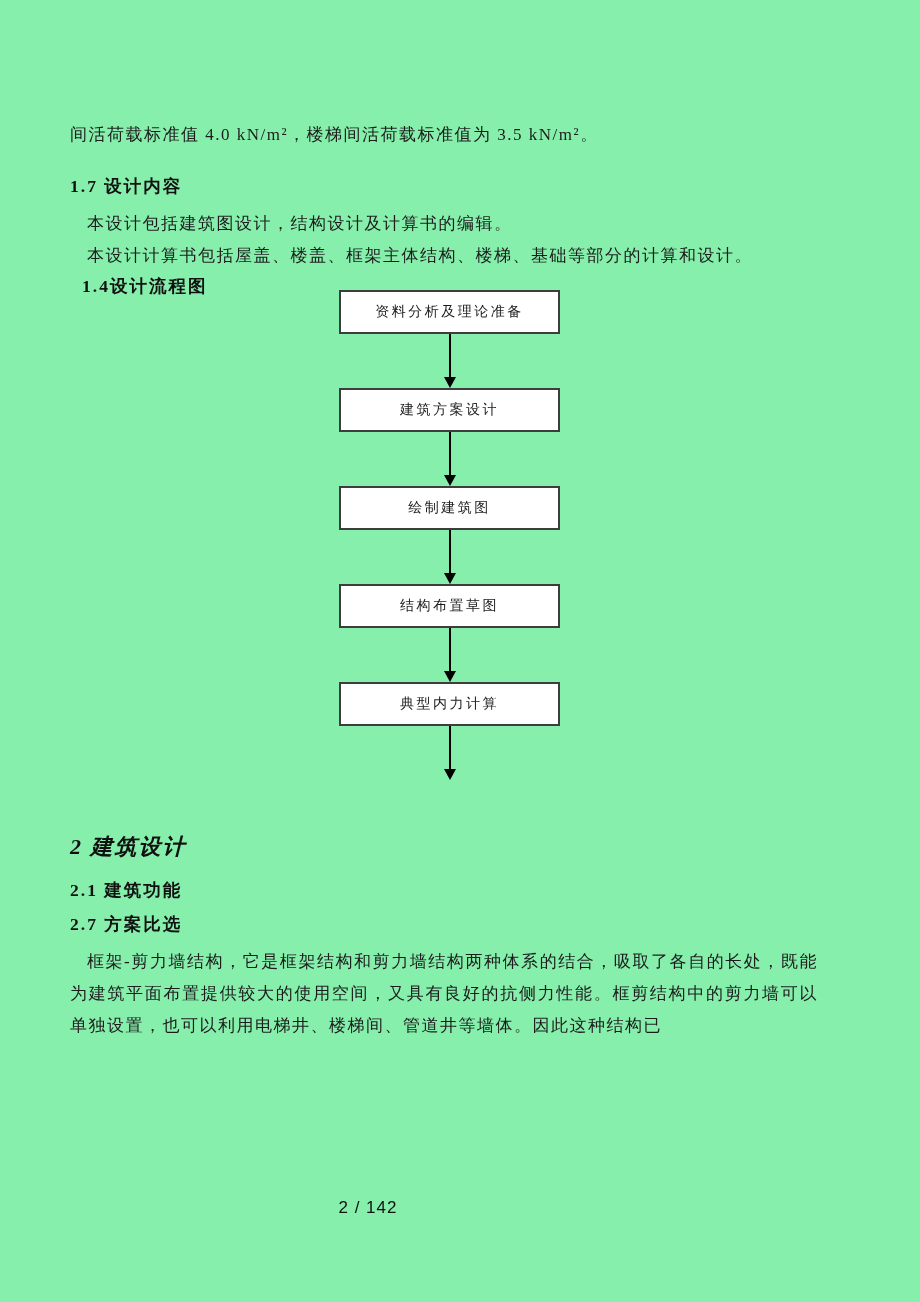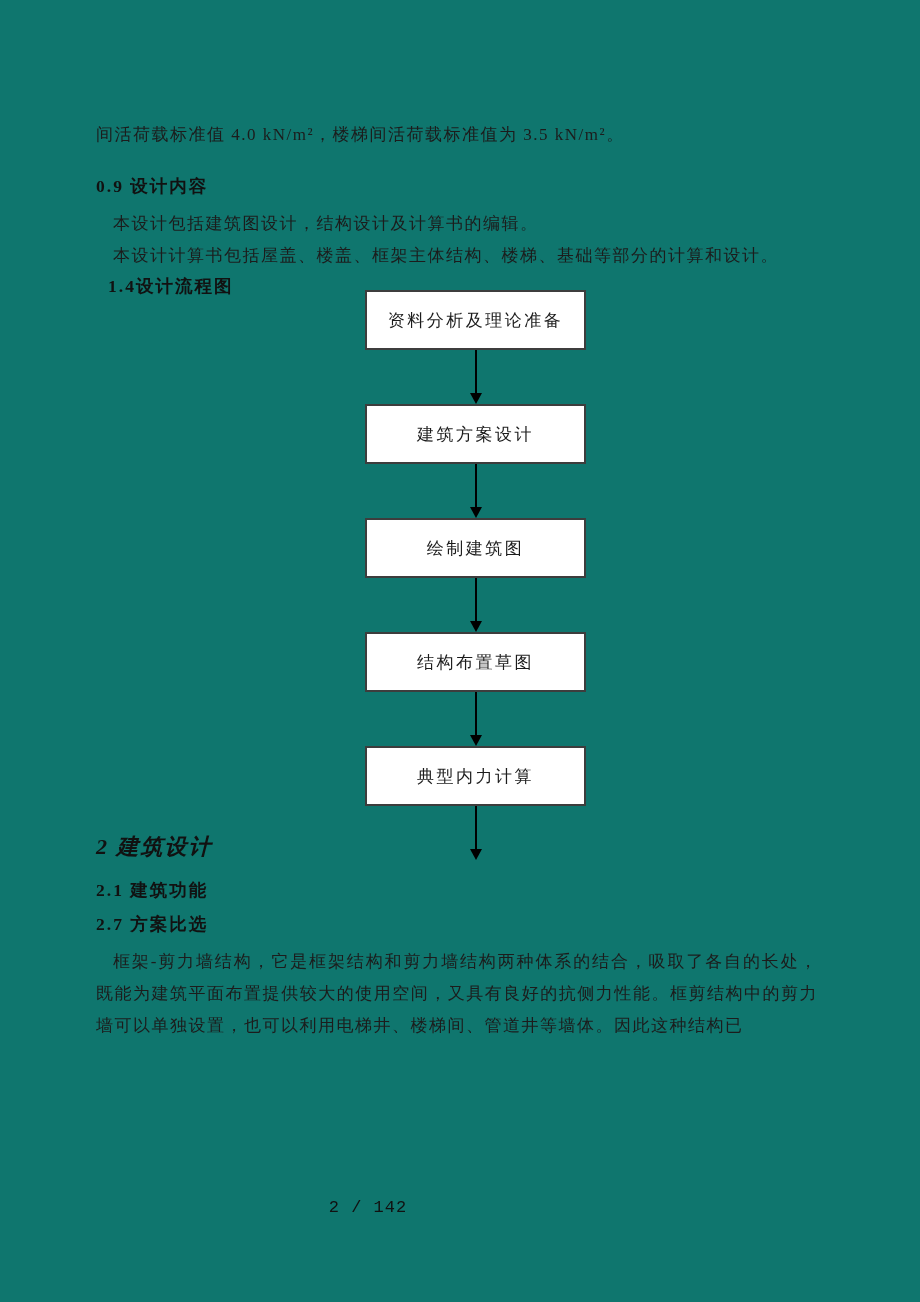--- a/index.html
+++ b/index.html
@@ -1,21 +1,21 @@
 <!DOCTYPE html>
 <html><head>
 <meta charset="utf-8">
 <style>
   html, body { margin:0; padding:0; background:#ffffff; }
   .page {
     position:relative;
     width:920px; height:1302px;
-    background:#0f766e;
+    background:#86efac;
     box-sizing:border-box;
-    padding:120px 102px 0 96px;
+    padding:120px 102px 0 70px;
     font-family:"Liberation Serif","DejaVu Serif",serif;
     color:#1c1c1c;
     overflow:hidden;
   }
   .body-text {
     margin:0;
     font-size:17px;
     line-height:32px;
     letter-spacing:1.5px;
     text-align:justify;
@@ -32,25 +32,25 @@
   }
   .h13 { margin-top:24px; }
   .p13a { margin-top:10px; }
   .p13b { margin-top:0; }
 
   .flow-section { position:relative; margin-top:10px; height:544px; }
   .flow-heading { position:absolute; left:12px; top:-8px; }
   .flow-column { position:absolute; left:269px; top:8px; width:221px; }
   .flow-box {
     box-sizing:border-box;
-    width:221px; height:60px;
+    width:221px; height:44px;
     border:2px solid #3d3d3d;
     background:#ffffff;
     display:flex; align-items:center; justify-content:center;
-    font-size:17px; letter-spacing:2.5px; color:#1c1c1c;text-align:center;
+    font-size:14px; letter-spacing:2.5px; color:#1c1c1c;text-align:center;
   }
   .flow-arrow { display:flex; flex-direction:column; align-items:center; height:54px; }
   .flow-arrow .line { width:2px; flex:1 1 auto; background:#000000; }
   .flow-arrow .head {
     width:0; height:0;
     border-left:6px solid transparent;
     border-right:6px solid transparent;
     border-top:11px solid #000000;
   }
 
@@ -66,34 +66,34 @@
   .h21 { margin-top:16px; }
   .p21 { margin-top:10px; }
   .h22 { margin-top:10px; }
   .p22a { margin-top:0; }
   .p22b { margin-top:10px; }
 
   .footer {
     position:absolute;
     left:0; top:1198px; width:736px;
     text-align:center;
-    font-family:Liberation Mono, monospace;
+    font-family:Liberation Sans, sans-serif;
     font-size:17px;
     color:#111111;
     letter-spacing:1px;
   }
 </style>
 </head>
 <body>
 
 <div class="page">
 
   <p class="body-text intro">间活荷载标准值 4.0 kN/m²，楼梯间活荷载标准值为 3.5 kN/m²。</p>
 
-  <h3 class="sec-heading h13">0.9 设计内容</h3>
+  <h3 class="sec-heading h13">1.7 设计内容</h3>
   <p class="body-text indent p13a">本设计包括建筑图设计，结构设计及计算书的编辑。</p>
   <p class="body-text indent p13b">本设计计算书包括屋盖、楼盖、框架主体结构、楼梯、基础等部分的计算和设计。</p>
 
   <div class="flow-section">
     <h3 class="sec-heading flow-heading">1.4设计流程图</h3>
     <div class="flow-column">
 
       <div class="flow-box">资料分析及理论准备</div>
       <div class="flow-arrow">
         <div class="line"></div>

